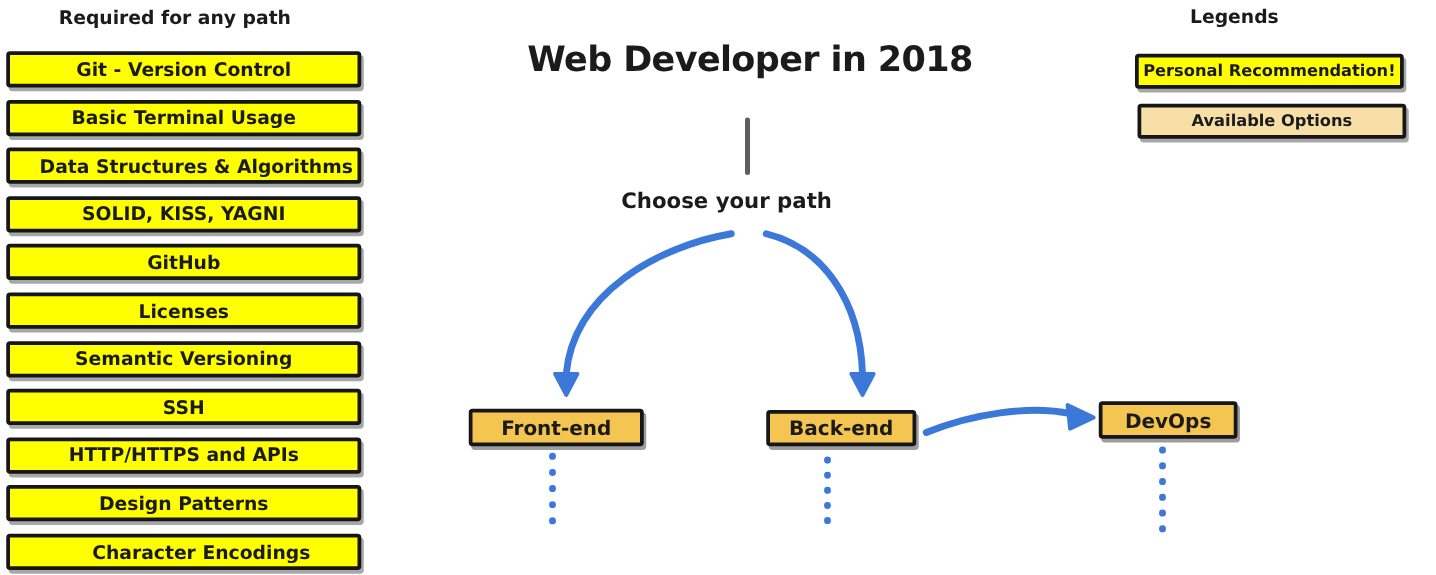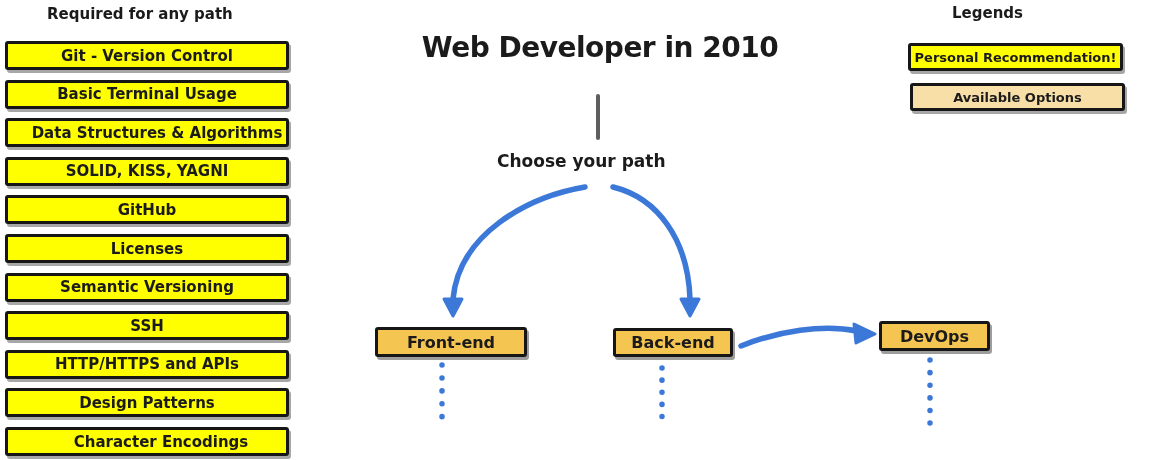--- a/index.html
+++ b/index.html
@@ -50,21 +50,21 @@
   }
 
   
   .node{
     position:absolute;box-sizing:border-box;
     background:var(--gold);border:3px solid var(--ink);border-radius:3px;
     display:flex;align-items:center;justify-content:center;
     font-size:16px;font-weight:700;white-space:nowrap;
     box-shadow:2px 3px 0 rgba(60,60,60,.5);
   }
-  #node-front{left:375px;top:327px;width:152px;height:30px;}
+  #node-front{left:375px;top:327px;width:140px;height:30px;}
   #node-back{left:613px;top:328px;width:120px;height:29px;}
   #node-devops{left:879px;top:321px;width:111px;height:30px;}
 
   
   .legend-box{
     position:absolute;box-sizing:border-box;height:28px;width:215px;
     border:3px solid var(--ink);border-radius:3px;
     display:flex;align-items:center;justify-content:center;
     font-size:13px;font-weight:700;white-space:nowrap;
     box-shadow:2px 3px 0 rgba(60,60,60,.45);
@@ -91,21 +91,21 @@
       <div class="req-box" style="top: 156.8px;">SOLID, KISS, YAGNI</div>
       <div class="req-box" style="top: 195.4px;">GitHub</div>
       <div class="req-box" style="top: 234px;">Licenses</div>
       <div class="req-box" style="top: 272.6px;">Semantic Versioning</div>
       <div class="req-box" style="top: 311.2px;">SSH</div>
       <div class="req-box" style="top: 349.8px;">HTTP/HTTPS and APIs</div>
       <div class="req-box" style="top: 388.4px;">Design Patterns</div>
       <div class="req-box" style="top: 427px; padding-left: 28px;">Character Encodings</div>
     </div>
 
-  <div id="title">Web Developer in 2010</div>
+  <div id="title">Web Developer in 2018</div>
   <div id="vline"></div>
   <div id="prompt">Choose your path</div>
 
   <svg id="arrows" width="1149" height="460" viewBox="0 0 1149 460">
     <path class="arrow-stroke" d="M 585 187 C 527 197 459 234 453 299"></path>
     <polygon class="arrow-head" points="453,316 444,299 462,299"></polygon>
 
     <path class="arrow-stroke" d="M 613 187 C 658 198 688 240 690 299"></path>
     <polygon class="arrow-head" points="690,316 681,299 699,299"></polygon>
 

